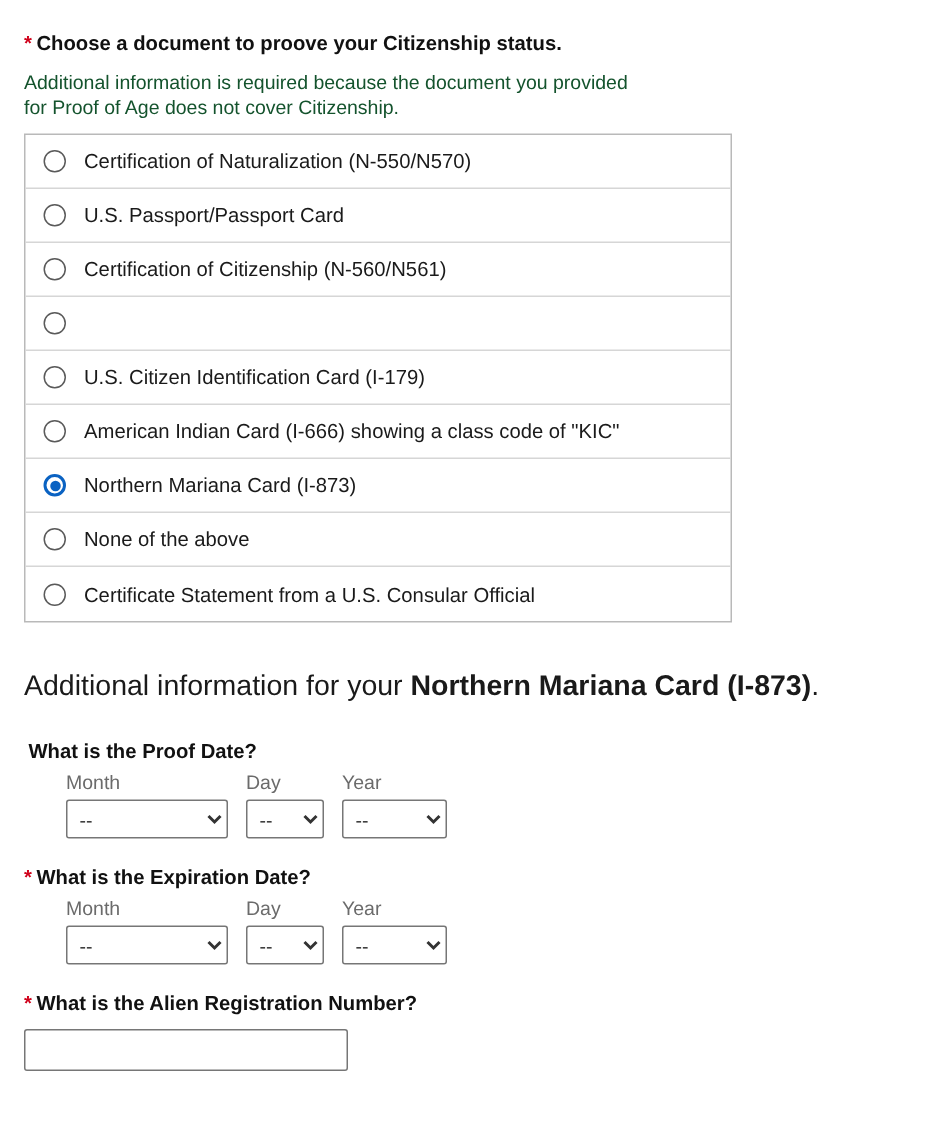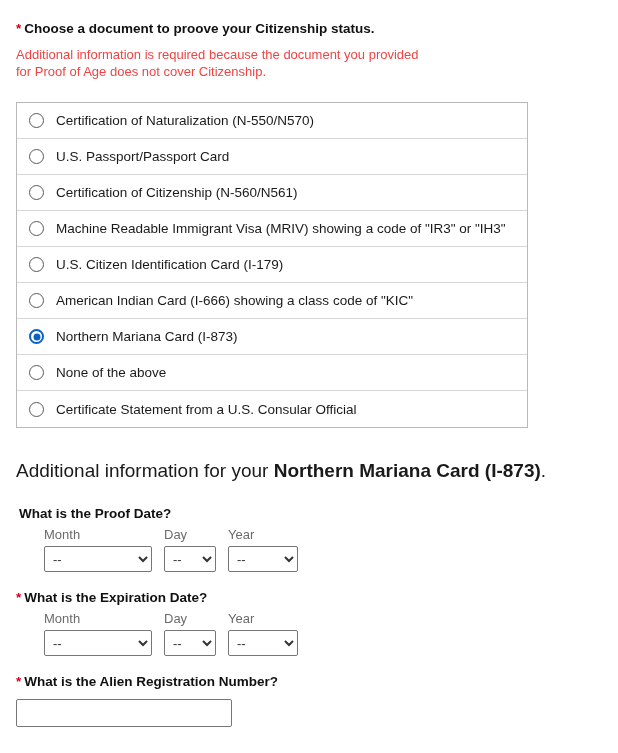--- a/index.html
+++ b/index.html
@@ -28,28 +28,28 @@
     line-height: 1.3;
   }
   .req-star {
     color: #d0021b;
     font-weight: bold;
     margin-right: 3px;
     font-size: 13.5px;
   }
   .helper-text {
     font-size: 13px;
-    color: #ef4444;
+    color: #14532d;
     line-height: 1.38;
-    margin: 0 0 21px 0;
+    margin: 0 0 8px 0;
     max-width: 470px;
   }
   .options-box {
     border: 1px solid #b9b9b9;
-    width: 512px;
+    width: 472px;
     box-sizing: border-box;
     background: #ffffff;
   }
   .option-row {
     display: flex;
     align-items: center;
     height: 36px;
     padding: 0 12px;
     border-bottom: 1px solid #d6d6d6;
     box-sizing: border-box;
@@ -170,21 +170,20 @@
     <div class="option-row">
       <span class="radio"></span>
       <span class="option-label">U.S. Passport/Passport Card</span>
     </div>
     <div class="option-row">
       <span class="radio"></span>
       <span class="option-label">Certification of Citizenship (N-560/N561)</span>
     </div>
     <div class="option-row">
       <span class="radio"></span>
-      <span class="option-label">Machine Readable Immigrant Visa (MRIV) showing a code of "IR3" or "IH3"</span>
     </div>
     <div class="option-row">
       <span class="radio"></span>
       <span class="option-label">U.S. Citizen Identification Card (I-179)</span>
     </div>
     <div class="option-row">
       <span class="radio"></span>
       <span class="option-label">American Indian Card (I-666) showing a class code of "KIC"</span>
     </div>
     <div class="option-row">

